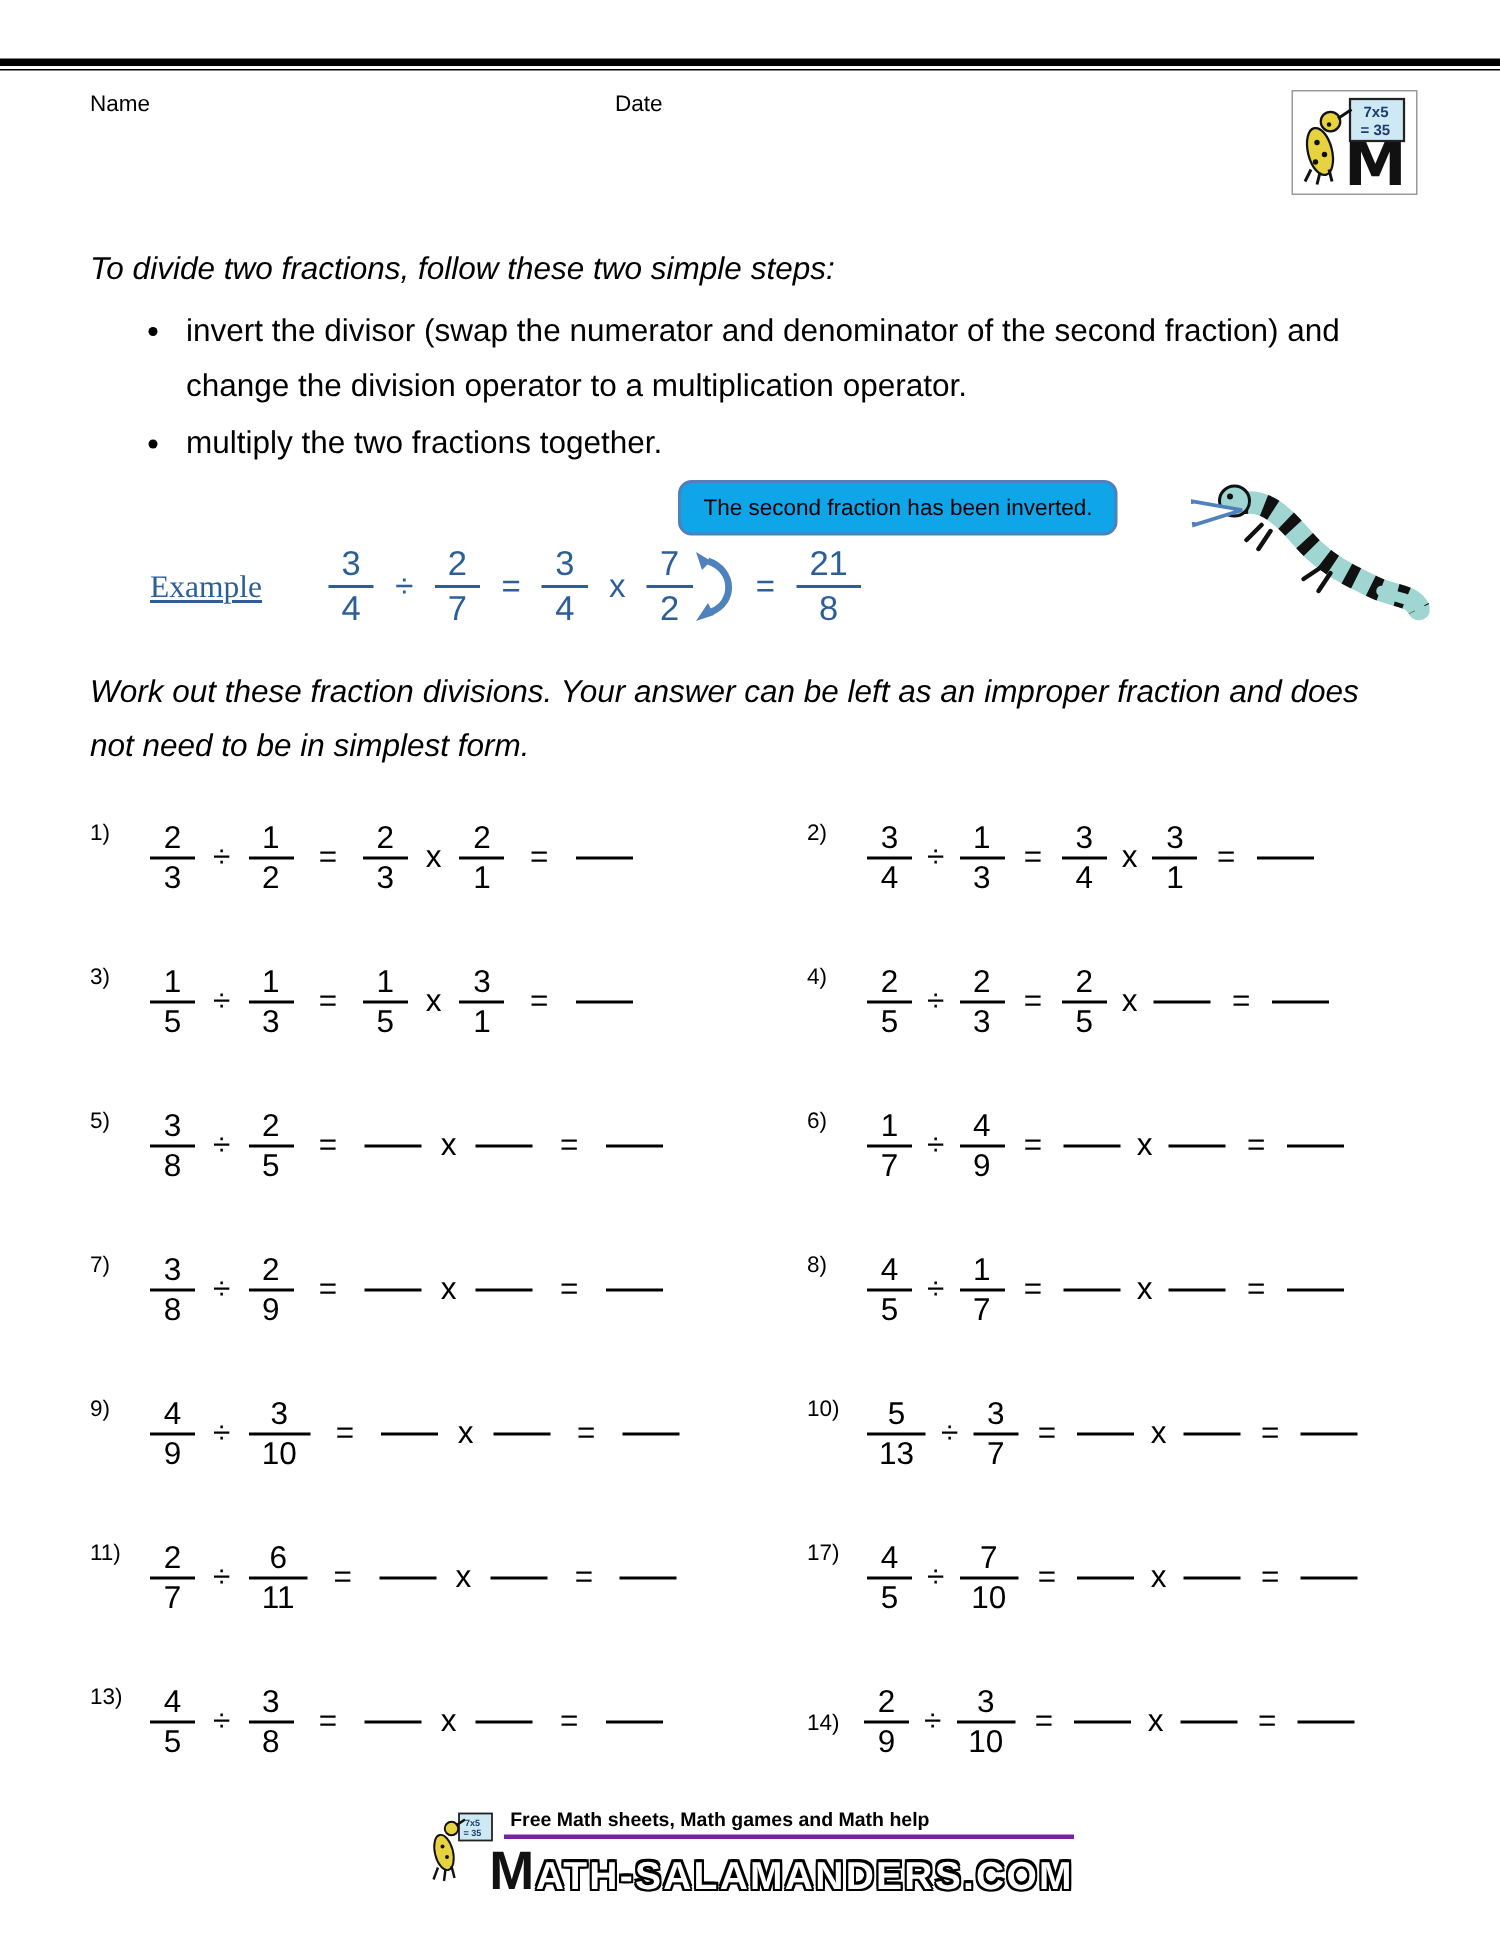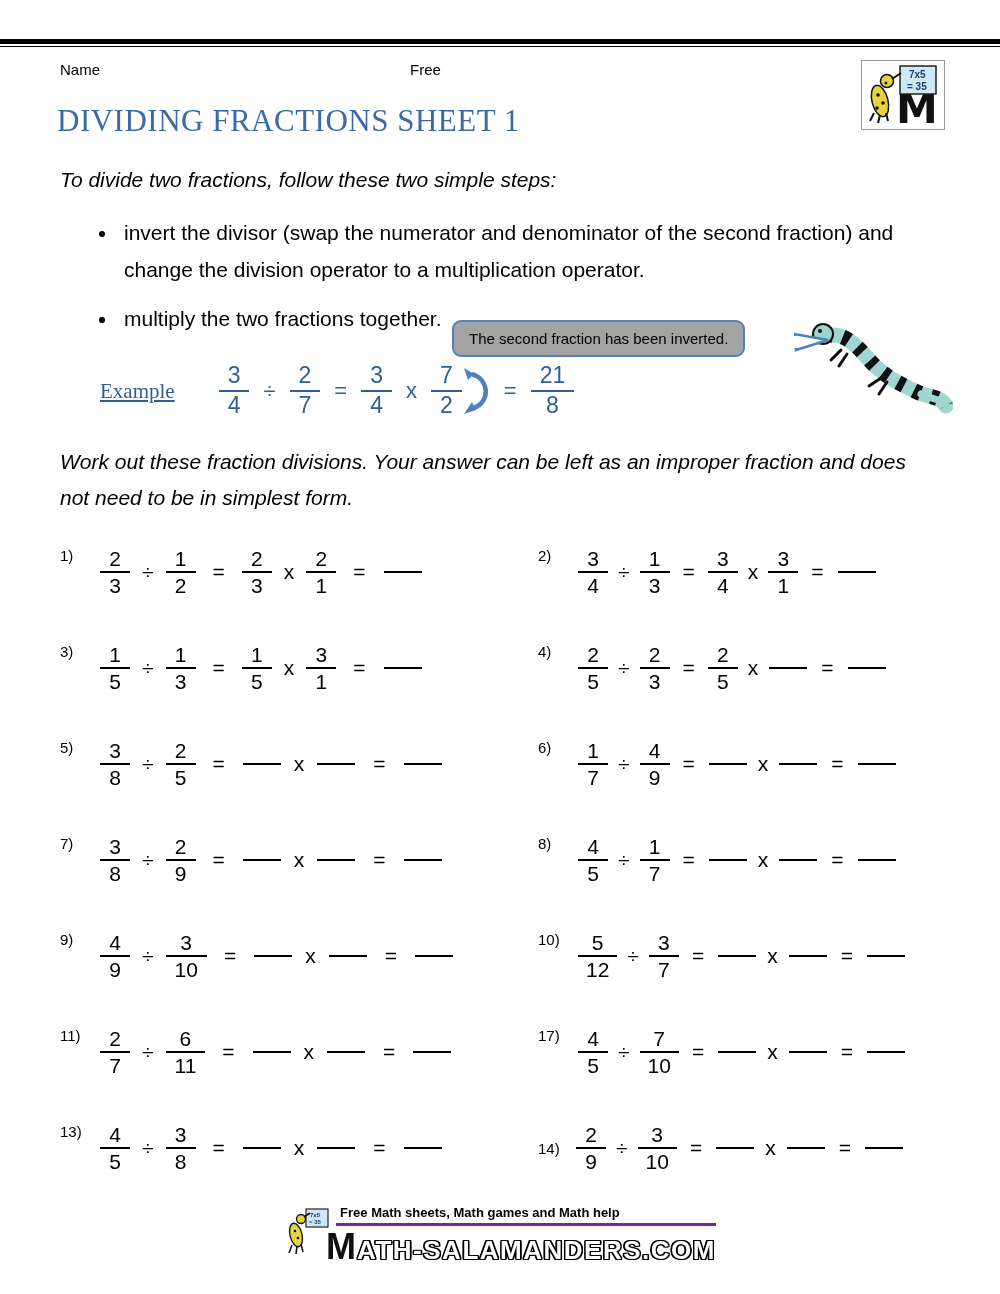--- a/index.html
+++ b/index.html
@@ -19,25 +19,25 @@
   .badge{position:absolute;left:861px;top:60px;width:82px;height:68px;border:1px solid #9a9a9a;background:#fff;}
 
   .title{position:absolute;left:57px;top:103px;margin:0;
     font-family:"Liberation Serif",serif;font-weight:normal;
     font-size:31px;color:#3b6aa5;letter-spacing:0.5px;}
 
   .intro{position:absolute;left:60px;top:168px;font-style:italic;font-size:21px;}
 
   .bullets{position:absolute;left:92px;top:202px;width:790px;margin:0;padding:0 0 0 26px;
     font-size:21px;line-height:37px;}
-  .bullets li{margin:12px 0 1px 0;padding-left:6px;}
+  .bullets li{margin:0 0 1px 0;padding-left:6px;}
 
   
   .callout{position:absolute;left:452px;top:320px;border:2.5px solid #4f81bd;border-radius:9px;
-    padding:8px 15px;font-size:15px;white-space:nowrap;background:#a3a3a3;z-index:2;}
+    padding:8px 15px;font-size:15px;white-space:nowrap;background:#0ea5e9;z-index:2;}
   .callout-tail{position:absolute;left:794px;top:330px;z-index:1;}
   .lizard{position:absolute;left:803px;top:316px;}
 
   .eqrow{position:absolute;left:100px;top:358px;height:66px;display:flex;align-items:center;color:#2d5f96;}
   .ex-label{font-size:21px;text-decoration:underline;margin-right:40px;color:#2d5f96;font-family:Liberation Serif, serif;}
   .eq .fbar{background:#2d5f96;}
   .frac{display:inline-flex;flex-direction:column;align-items:center;line-height:1.1;margin:0 4px;}
   .eqrow .frac{font-size:23px;}
   .fnum,.fden{padding:0 9px;}
   .fbar{align-self:stretch;height:2.5px;background:#000;margin:1px 0;min-width:30px;}
@@ -77,42 +77,41 @@
 
 <div class="page">
 
   <div class="top-rule">
     <div class="thick"></div>
       <div class="gap"></div>
       <div class="thin"></div>
   </div>
 
   <div class="hdr-name">Name</div>
-  <div class="hdr-date">Free</div>
+  <div class="hdr-date">Date</div>
 
   <div class="badge">
     <svg width="80" height="66" viewBox="0 0 80 66">
       <text x="34" y="62" font-size="42" font-weight="bold" font-family="DejaVu Sans, sans-serif" fill="#111">M</text>
       <rect x="38" y="5" width="36" height="28" fill="#cfe9f4" stroke="#222" stroke-width="1.5"></rect>
       <text x="47" y="17" font-size="10" font-weight="bold" font-family="Liberation Sans, sans-serif" fill="#1a3c6e">7x5</text>
       <text x="45" y="29" font-size="10" font-weight="bold" font-family="Liberation Sans, sans-serif" fill="#1a3c6e">= 35</text>
       <ellipse cx="18" cy="40" rx="8" ry="16" transform="rotate(-14 18 40)" fill="#e6d33f" stroke="#111" stroke-width="1.5"></ellipse>
       <circle cx="25" cy="20" r="6.5" fill="#e6d33f" stroke="#111" stroke-width="1.5"></circle>
       <line x1="30" y1="18" x2="39" y2="12" stroke="#111" stroke-width="2"></line>
       <line x1="12" y1="52" x2="8" y2="60" stroke="#111" stroke-width="2"></line>
       <line x1="18" y1="54" x2="16" y2="62" stroke="#111" stroke-width="2"></line>
       <line x1="24" y1="52" x2="26" y2="60" stroke="#111" stroke-width="2"></line>
       <circle cx="16" cy="34" r="1.8" fill="#111"></circle>
         <circle cx="21" cy="42" r="1.8" fill="#111"></circle>
       <circle cx="15" cy="47" r="1.8" fill="#111"></circle>
         <circle cx="24" cy="22" r="1.5" fill="#111"></circle>
     </svg>
   </div>
 
-  <h1 class="title">DIVIDING FRACTIONS SHEET 1</h1>
 
   <div class="intro">To divide two fractions, follow these two simple steps:</div>
 
   <ul class="bullets">
     <li>invert the divisor (swap the numerator and denominator of the second fraction) and change the division operator to a multiplication operator.</li>
     <li>multiply the two fractions together.</li>
   </ul>
 
   <div class="callout">The second fraction has been inverted.</div>
   <svg class="callout-tail" width="36" height="26">
@@ -405,21 +404,21 @@
             <span class="op eqg">=</span>
             <span class="blank"></span>
           </div>
         </div>
         <div class="pcol-r">
           <div class="problem">
             <span class="pnum">10)</span>
             <span class="frac">
               <span class="fnum">5</span>
               <span class="fbar"></span>
-              <span class="fden">12</span>
+              <span class="fden">13</span>
             </span>
             <span class="op">÷</span>
             <span class="frac">
               <span class="fnum">3</span>
               <span class="fbar"></span>
               <span class="fden">7</span>
             </span>
             <span class="op eqg">=</span>
             <span class="blank"></span>
             <span class="op">x</span>

